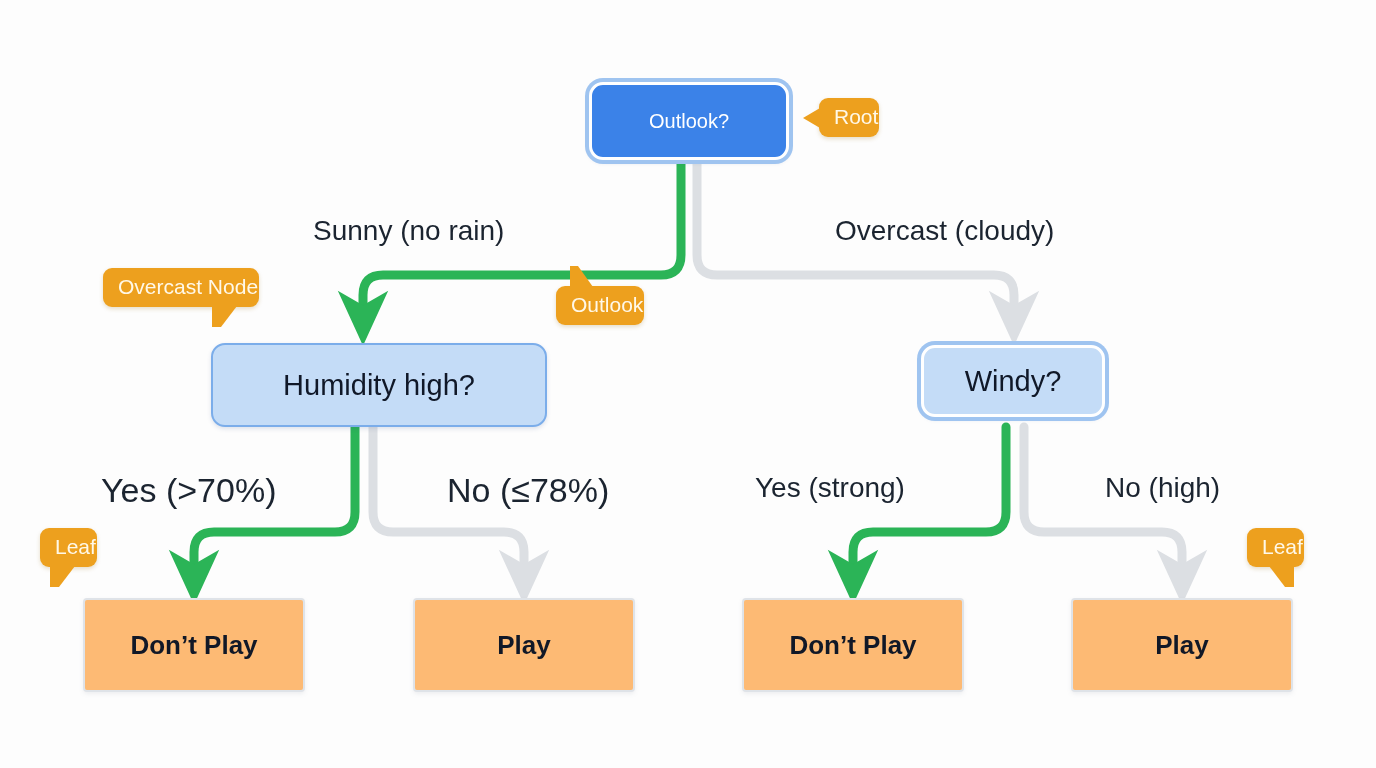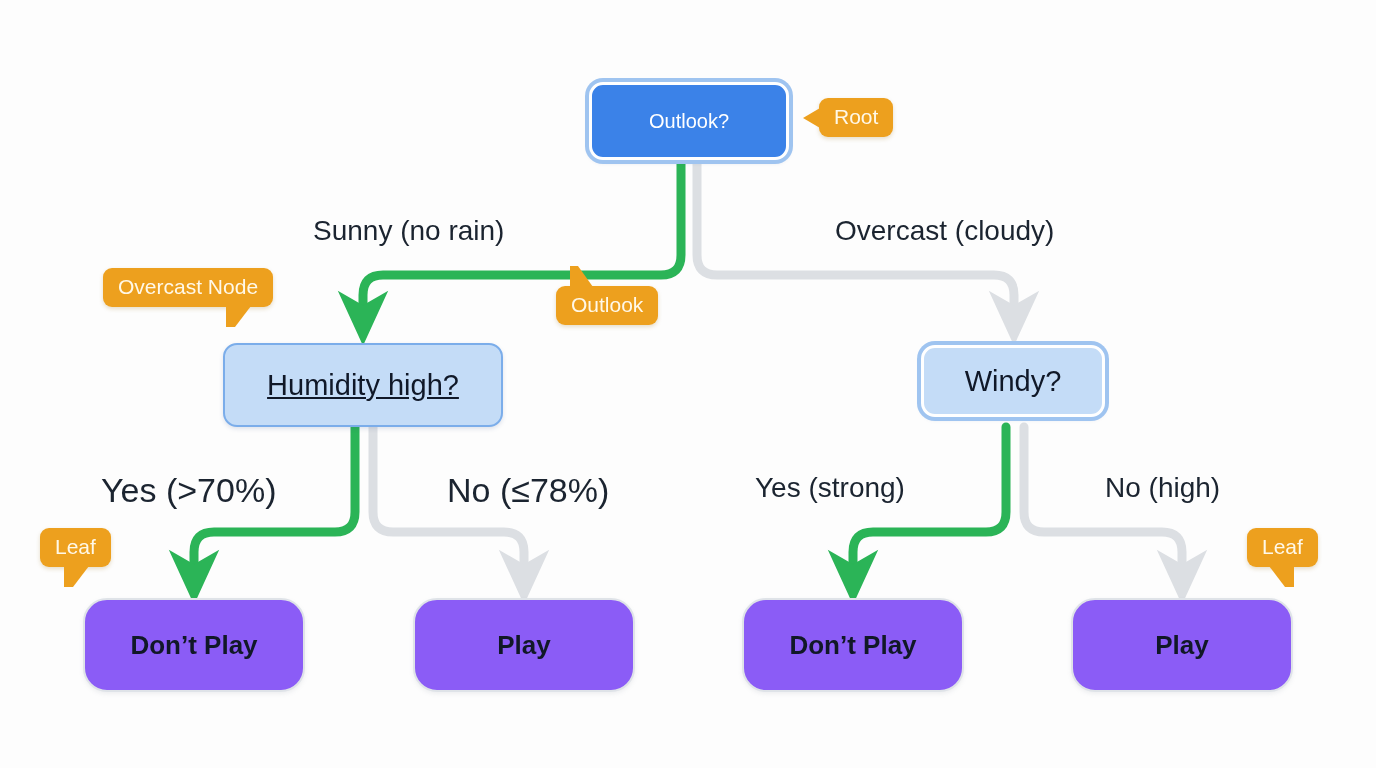--- a/index.html
+++ b/index.html
@@ -54,23 +54,23 @@
     box-shadow: 0 2px 4px rgba(60,90,140,0.16);
   }
   
   .node-internal.ringed {
     border: 3px solid #ffffff;
     box-shadow: 0 0 0 4px #9fc4f0, 0 2px 5px rgba(60,90,140,0.18);
   }
 
   
   .node-leaf {
-    background: #8b5cf6;
+    background: #fdba74;
     color: #111827;
-    border-radius: 24px;
+    border-radius: 4px;
     font-size: 26px;
     font-weight: bold;
     border: 2px solid #dfe3e8;
     box-shadow: 0 2px 4px rgba(130,140,155,0.13);
   }
 
   
   .edge-label {
     position: absolute;
     color: #1b2430;
@@ -85,21 +85,21 @@
   }
 
   
   .callout {
     position: absolute;
     box-sizing: border-box;
     background: #eda01e;
     color: #fff8e8;
     border-radius: 9px;
     font-size: 21px;
-    padding: 7px 15px 8px 15px;
+    padding: 7px 1px 8px 15px;
     white-space: nowrap;
     z-index: 6;
     box-shadow: 0 2px 4px rgba(150,110,20,0.22);
   }
   .callout .tail {
     position: absolute;
     width: 0; height: 0;
   }
   
   .tail-left {
@@ -154,21 +154,21 @@
 
     <path d="M 373,427 L 373,512 Q 373,532 393,532 L 504,532 Q 524,532 524,552 L 524,575" fill="none" stroke="#dcdfe3" stroke-width="9" stroke-linecap="round" marker-end="url(#arrow-grey)"></path>
 
     <path d="M 1006,427 L 1006,512 Q 1006,532 986,532 L 873,532 Q 853,532 853,552 L 853,575" fill="none" stroke="#2bb457" stroke-width="9" stroke-linecap="round" marker-end="url(#arrow-green)"></path>
 
     <path d="M 1024,427 L 1024,512 Q 1024,532 1044,532 L 1162,532 Q 1182,532 1182,552 L 1182,575" fill="none" stroke="#dcdfe3" stroke-width="9" stroke-linecap="round" marker-end="url(#arrow-grey)"></path>
   </svg>
 
   <div class="node node-root" style="left:589px; top:82px; width:200px; height:78px;">Outlook?</div>
 
-  <div class="node node-internal" style="left:223px; top:343px; width:280px; height:84px;text-decoration:underline;">Humidity high?</div>
+  <div class="node node-internal" style="left:211px; top:343px; width:336px; height:84px;">Humidity high?</div>
 
   <div class="node node-internal ringed" style="left:921px; top:345px; width:184px; height:72px;">Windy?</div>
 
   <div class="node node-leaf" style="left:83px; top:598px; width:222px; height:94px;">Don’t Play</div>
 
   <div class="node node-leaf" style="left:413px; top:598px; width:222px; height:94px;">Play</div>
 
   <div class="node node-leaf" style="left:742px; top:598px; width:222px; height:94px;">Don’t Play</div>
 
   <div class="node node-leaf" style="left:1071px; top:598px; width:222px; height:94px;">Play</div>

